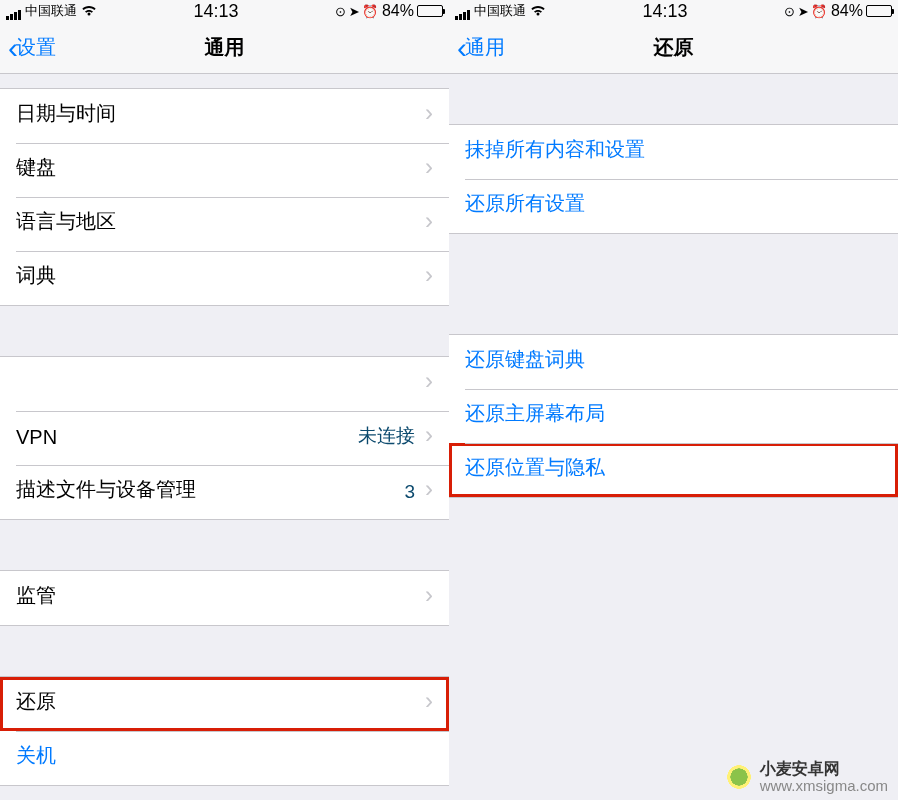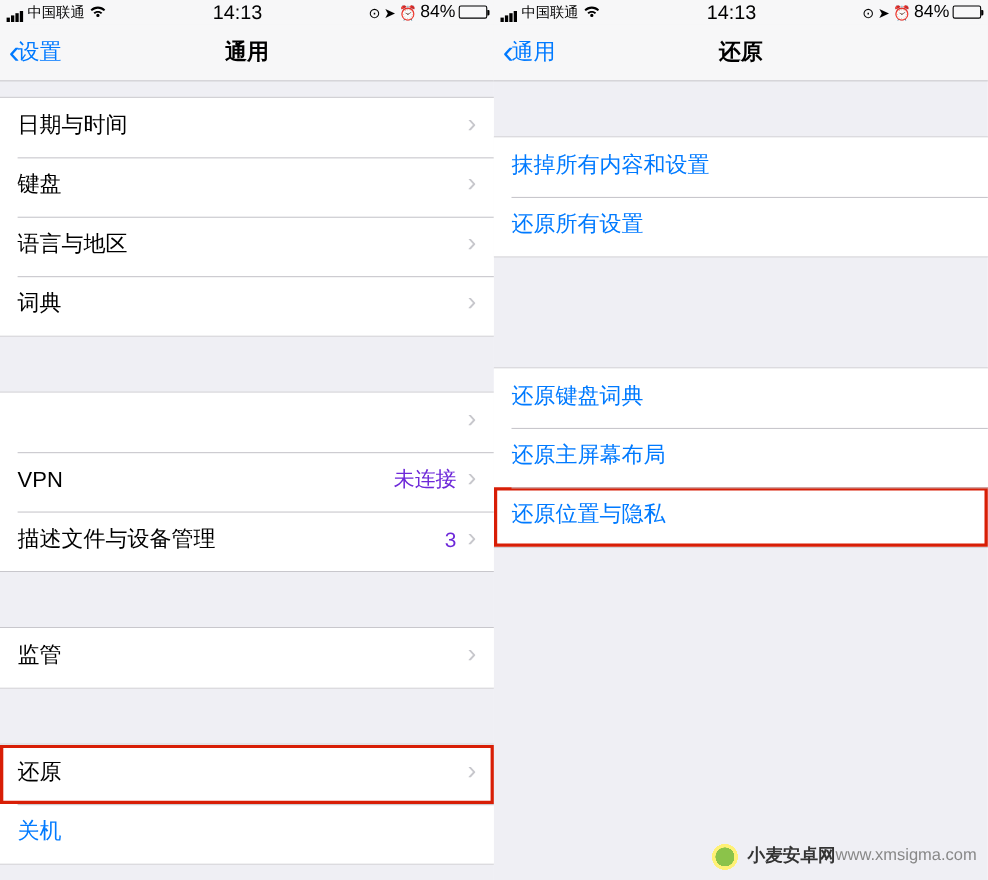--- a/index.html
+++ b/index.html
@@ -71,40 +71,40 @@
       position: relative;
       font-size: 20px;
     }
     .row + .row::before {
       content:"";
       position:absolute;
       top:0; left:16px; right:0; height:1px; background:#c8c7cc;
     }
     .row-label { color:#000; }
     .row-label.blue { color:#007aff; }
-    .row-detail { margin-left:auto; color:#6d28d9; font-size:19px; padding-right: 6px;}
+    .row-detail { margin-left:auto; color:#0c4a6e; font-size:19px; padding-right: 6px;}
     .chev-right {
       margin-left: 4px;
       color:#c7c7cc;
       font-size: 24px;
       font-weight: 300;
     }
     .highlight-red { box-shadow: inset 0 0 0 3px #d81e06; }
 
     .watermark {
       position: absolute;
       bottom: 6px;
       right: 10px;
       display:flex;
       align-items:center;
       gap:6px;
       z-index: 10;
     }
     .wm-logo { width:30px; height:30px; border-radius:50%; background:radial-gradient(circle,#8bc34a 40%, #fff176 41% 55%, transparent 56%); position:relative;}
-    .wm-text { display:flex; flex-direction:row; line-height:1.1;}
+    .wm-text { display:flex; flex-direction:column; line-height:1.1;}
     .wm-name { font-size:16px; font-weight:700; color:#333;}
     .wm-url { font-size:15px; color:#888;}
   </style>
 </head>
 <body>
 
 <div class="phone">
   <div class="status-bar">
     <div class="status-left">
       <span class="signal">

